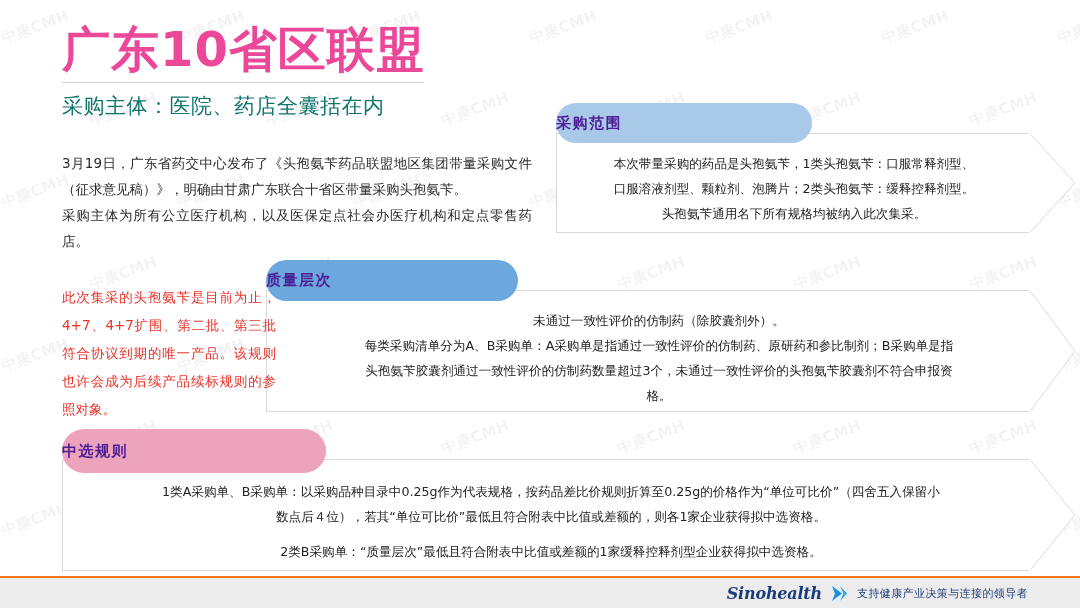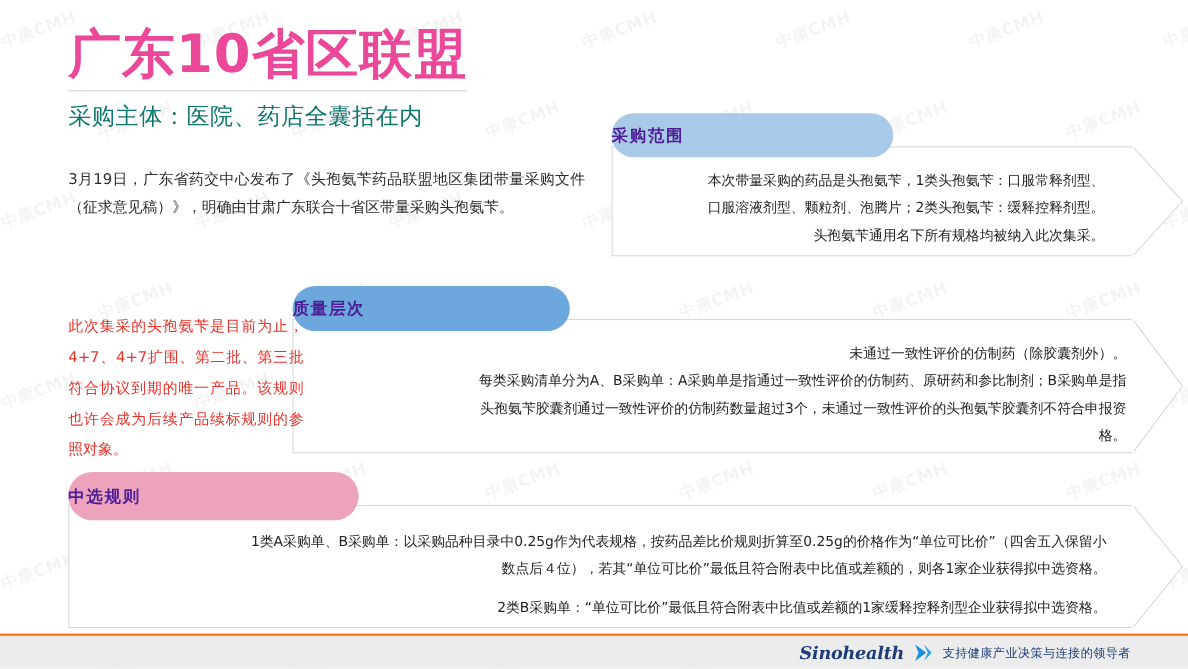--- a/index.html
+++ b/index.html
@@ -111,21 +111,21 @@
   .panel-body{
     position:absolute;
     box-sizing:border-box;
     z-index:3;
   }
   .panel-line{
     font-size:12.6px;
     line-height:25px;
     color:#222222;
     margin:0;
-    text-align:right;
+    text-align:center;
   }
 
   .pill{
     position:absolute;
     z-index:6;
     border-radius:999px;
     display:flex;
     align-items:center;
     justify-content:flex-start;
     color:#4c1d95;
@@ -225,20 +225,21 @@
   </div>
 
 <div id="title-block">
   <h1 id="page-title">广东10省区联盟</h1>
   <div id="title-rule"></div>
   <div id="page-subtitle">采购主体：医院、药店全囊括在内</div>
 </div>
 
 <div id="intro-block">
   <p class="intro-p">3月19日，广东省药交中心发布了《头孢氨苄药品联盟地区集团带量采购文件（征求意见稿）》，明确由甘肃广东联合十省区带量采购头孢氨苄。</p>
+  <p class="intro-p">采购主体为所有公立医疗机构，以及医保定点社会办医疗机构和定点零售药店。</p>
 </div>
 
 <div id="highlight-block">
   <p id="highlight-text">此次集采的头孢氨苄是目前为止，4+7、4+7扩围、第二批、第三批符合协议到期的唯一产品。该规则也许会成为后续产品续标规则的参照对象。</p>
 </div>
 
 <div class="section" id="sec-scope" style="left:556px;top:103px;width:520px;height:132px;">
   <div class="panel" style="width:474px;height:100px;top:30px;"></div>
   <div class="panel-arrow" style="left:473px;top:30px;height:100px;">
     <svg width="47" height="100" viewBox="0 0 47 100">
@@ -286,21 +287,21 @@
       <line x1="0" y1="111.5" x2="2" y2="111.5" stroke="#ffffff" stroke-width="2"></line>
     </svg>
   </div>
   <div class="pill" style="left:0px;top:0px;width:264px;height:44px;background:#eda3bb;">
     <span>中选规则</span>
   </div>
   <div class="panel-body" style="left:34px;top:50px;width:910px;">
     <p class="panel-line">1类A采购单、B采购单：以采购品种目录中0.25g作为代表规格，按药品差比价规则折算至0.25g的价格作为“单位可比价”（四舍五入保留小</p>
     <p class="panel-line">数点后４位），若其“单位可比价”最低且符合附表中比值或差额的，则各1家企业获得拟中选资格。</p>
     <p class="panel-line" style="height:10px;"></p>
-    <p class="panel-line">2类B采购单：“单位可比价”最低且符合附表中比值或差额的1家缓释控释剂型企业获得拟中选资格。</p>
+    <p class="panel-line">2类B采购单：“质量层次”最低且符合附表中比值或差额的1家缓释控释剂型企业获得拟中选资格。</p>
   </div>
 </div>
 
 <div id="footer">
   <div id="footer-inner">
     <span id="brand-name">Sinohealth</span>
     <svg id="brand-mark" width="17" height="17" viewBox="0 0 17 17">
       <path d="M1 1 L11 8.5 L1 16 L4 8.5 Z" fill="#1b8fe0"></path>
       <path d="M9 1 L16 8.5 L9 16 L12.5 8.5 Z" fill="#2aa4ee"></path>
     </svg>

